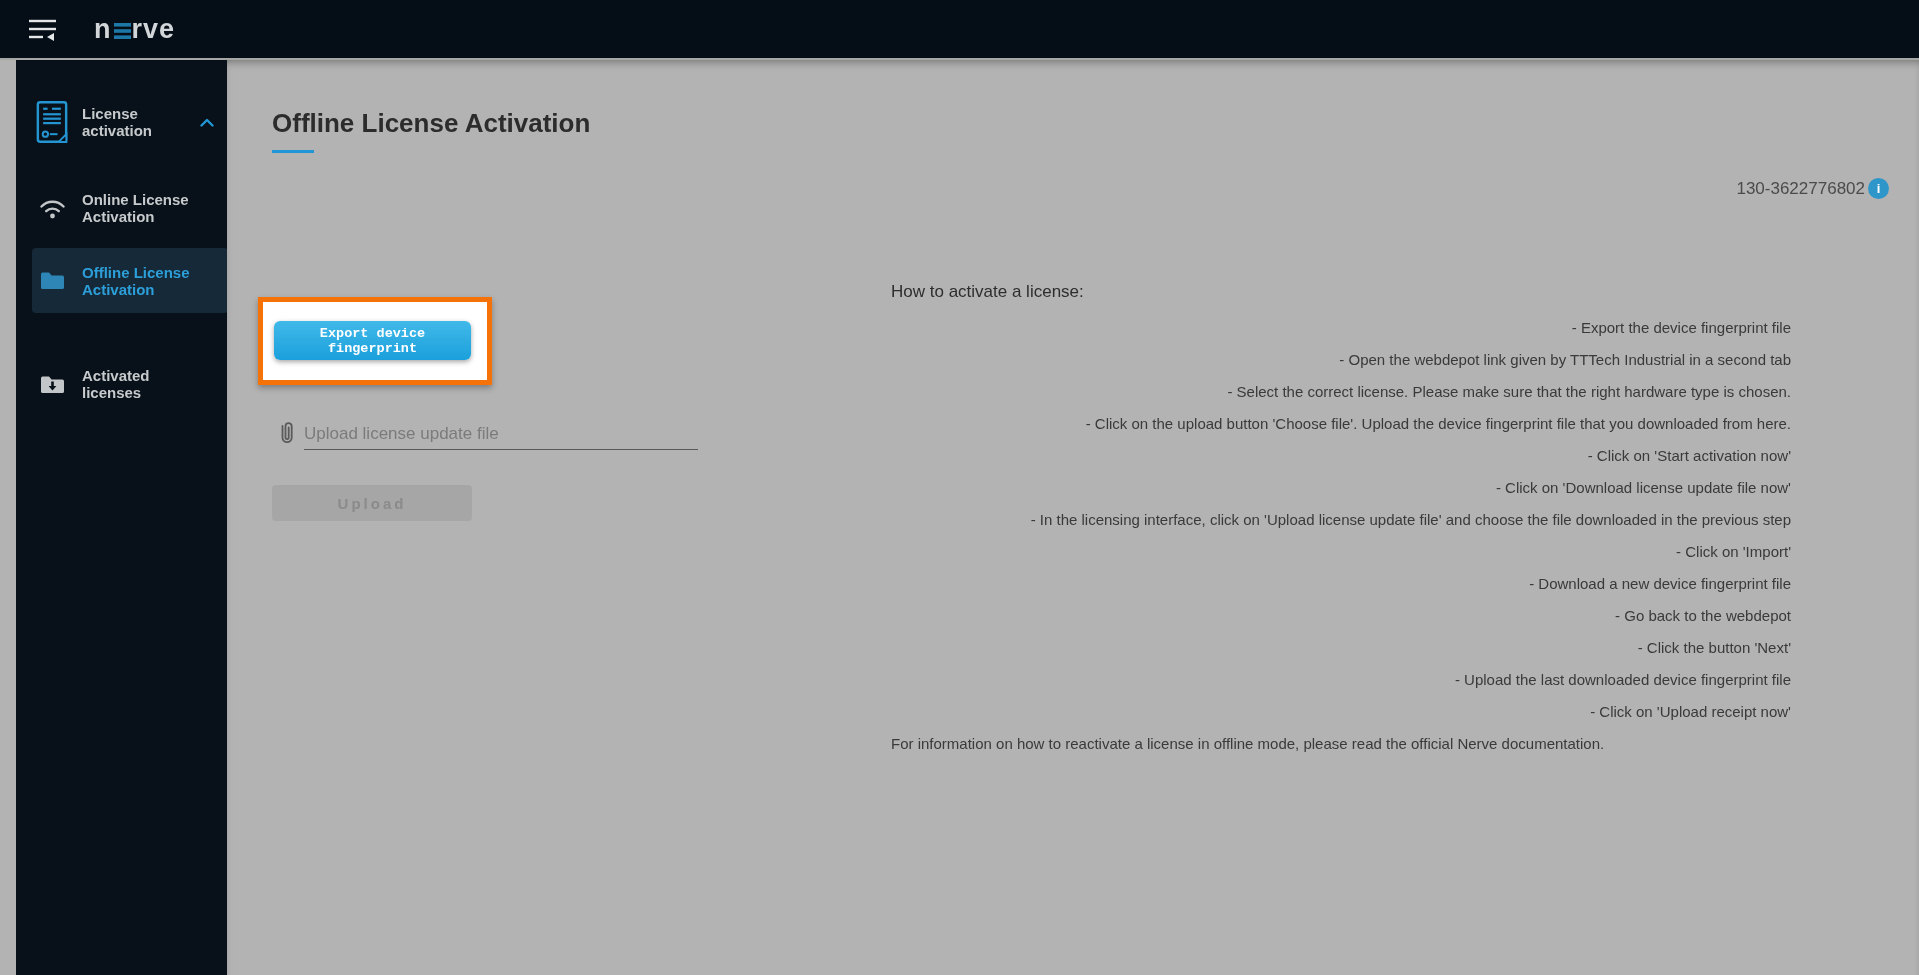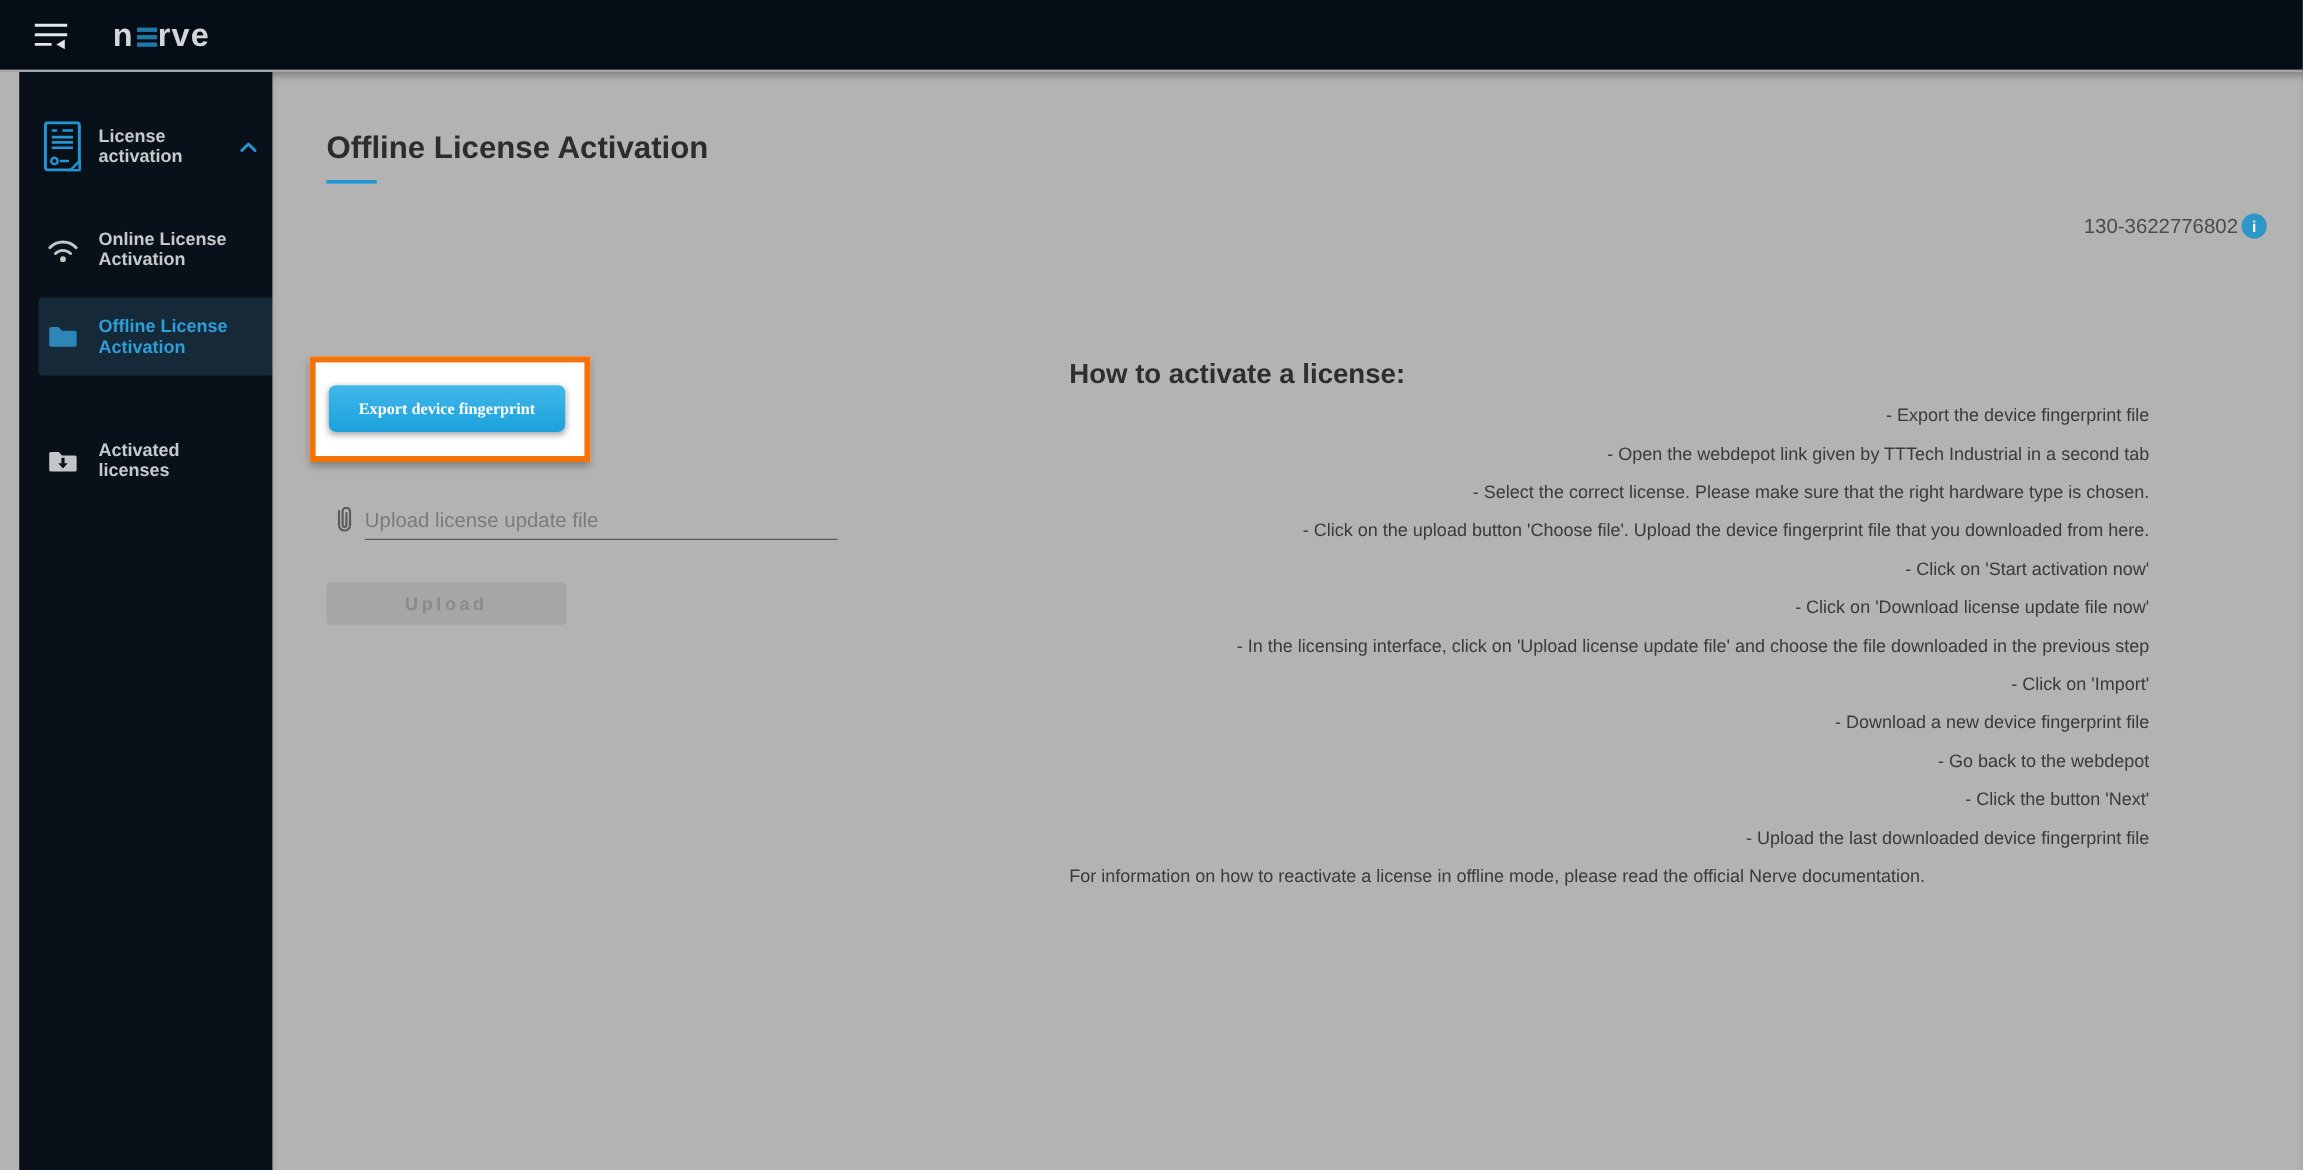--- a/index.html
+++ b/index.html
@@ -45,40 +45,40 @@
                color:#fff; font-size:13px; font-weight:bold; display:flex;
                align-items:center; justify-content:center; cursor:pointer; }
 
   .highlight-box { position:absolute; left:31px; top:237px; width:234px; height:88px;
                    background:#ffffff; border:5px solid #f47208;
                    box-shadow:0 3px 6px rgba(0,0,0,.3); }
   .export-btn { position:absolute; left:11px; top:19px; width:197px; height:39px;
                 border:none; border-radius:6px; cursor:pointer;
                 background:linear-gradient(#41b9e9,#1ba0dc);
                 color:#fff; font-weight:bold; font-size:13.5px;
-                font-family:Liberation Serif, serif;
+                font-family:Liberation Mono, monospace;
                 box-shadow:0 2px 5px rgba(0,0,0,.35); }
 
   .upload-row { position:absolute; left:45px; top:358px; width:430px; height:36px; }
   .clip { position:absolute; left:4px; top:3px; }
   .upload-input { position:absolute; left:32px; top:0; width:394px; height:32px;
                   background:transparent; border:none; outline:none;
                   border-bottom:1.5px solid #595959; font-size:17px; color:#333;
                   font-family:"Liberation Sans",sans-serif; }
   .upload-input::placeholder { color:#7b7b7b; }
 
   .import-btn { position:absolute; left:45px; top:425px; width:200px; height:36px;
                 border:none; border-radius:4px; background:#a6a6a6; color:#8b8b8b;
                 font-size:15px; font-weight:bold; letter-spacing:3px;
                 font-family:"Liberation Sans",sans-serif; }
 
   .instructions { position:absolute; left:664px; top:222px; width:900px;
                   color:#3a3a3a; }
-  .instructions h3 { font-size:23px; font-weight:bold; color:#2e2e2e;
-                     line-height:20px;margin-top:19px; }
+  .instructions h3 { font-size:17px; font-weight:normal; color:#2e2e2e;
+                     line-height:20px; }
   .instructions ul { list-style:none; margin-top:10px; padding-left:12px;text-align:right; }
   .instructions li { font-size:15px; line-height:32px; white-space:nowrap; }
   .instructions .footer-note { font-size:15px; line-height:32px; white-space:nowrap; }
 
   svg { display:block; }
 </style>
 </head>
 <body>
 
 <header class="topbar">
@@ -191,17 +191,18 @@
       <li>- Select the correct license. Please make sure that the right hardware type is chosen.</li>
       <li>- Click on the upload button 'Choose file'. Upload the device fingerprint file that you downloaded from here.</li>
       <li>- Click on 'Start activation now'</li>
       <li>- Click on 'Download license update file now'</li>
       <li>- In the licensing interface, click on 'Upload license update file' and choose the file downloaded in the previous step</li>
       <li>- Click on 'Import'</li>
       <li>- Download a new device fingerprint file</li>
       <li>- Go back to the webdepot</li>
       <li>- Click the button 'Next'</li>
       <li>- Upload the last downloaded device fingerprint file</li>
+      <li>- Click on 'Upload receipt now'</li>
     </ul>
     <p class="footer-note">For information on how to reactivate a license in offline mode, please read the official Nerve documentation.</p>
   </section>
 
 </main>
 
 </body></html>

